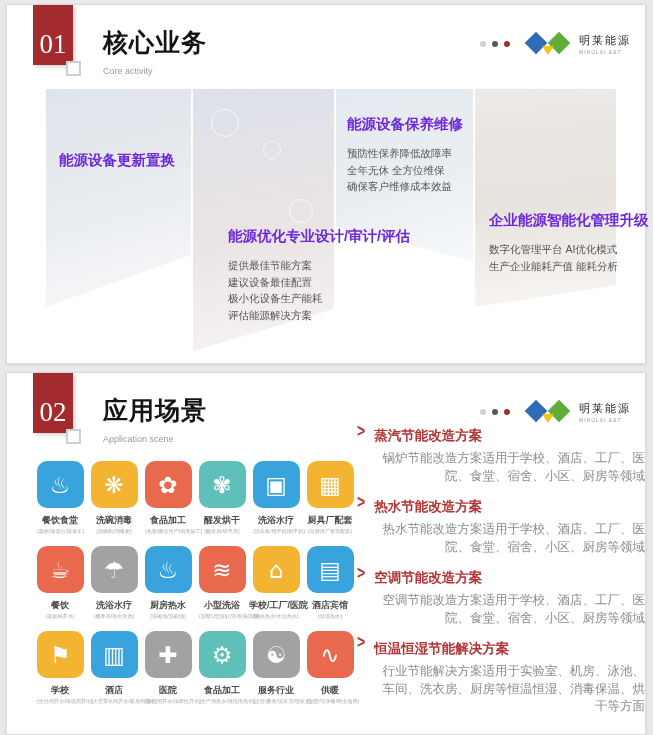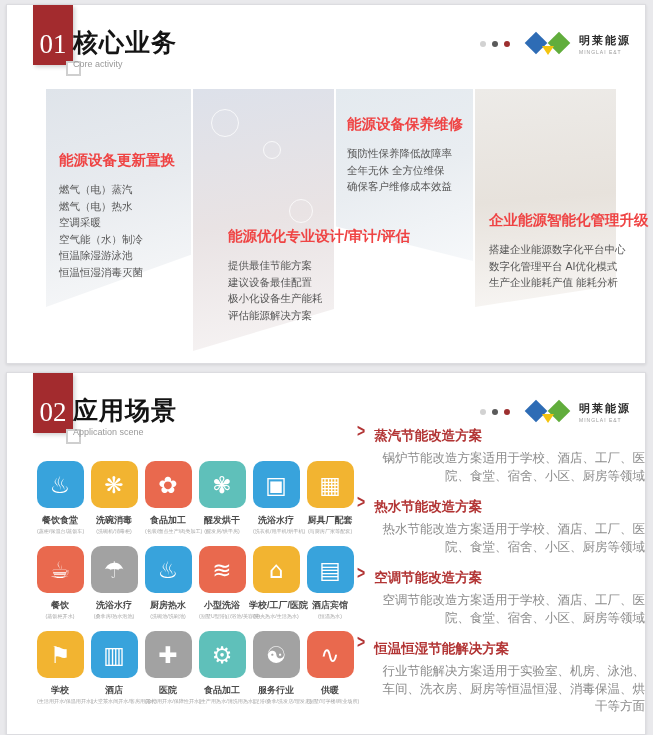--- a/index.html
+++ b/index.html
@@ -9,53 +9,53 @@
          box-shadow:0 1px 3px rgba(0,0,0,.10);box-sizing:border-box;}
   #slide1{top:4px;height:360px;}
   #slide2{top:372px;height:363px;}
 
   
   .numbox{position:absolute;left:26px;top:0;width:40px;height:60px;background:#a32b2e;color:#fff;
           font-family:"Liberation Serif","DejaVu Serif",serif;font-size:27px;display:flex;
           align-items:flex-end;justify-content:center;padding-bottom:5px;box-sizing:border-box;
           box-shadow:2px 2px 4px rgba(0,0,0,.18);}
   .sq{position:absolute;left:59px;top:56px;width:11px;height:11px;background:#fff;border:2px solid #cfcfcf;}
-  .titlewrap{position:absolute;left:66px;top:21px;}
+  .titlewrap{position:absolute;left:96px;top:21px;}
   .titlewrap h1{margin:0;font-size:25px;color:#141414;letter-spacing:1px;font-weight:bold;}
-  .subtitle{font-size:9px;color:#9a9a9a;margin-top:0;}
+  .subtitle{font-size:9px;color:#9a9a9a;margin-top:7px;}
 
   .brand{position:absolute;right:14px;top:24px;display:flex;align-items:center;}
   .dot{width:6px;height:6px;border-radius:50%;margin-left:6px;}
   .mark{position:relative;width:50px;height:30px;margin-left:14px;}
   .dm{position:absolute;width:16px;height:16px;transform:rotate(45deg);}
   .dm.b{left:4px;top:6px;}
   .dm.g{left:27px;top:6px;}
   .tri{position:absolute;left:18px;top:17px;width:12px;height:9px;clip-path:polygon(0 0,100% 0,50% 100%);z-index:2;}
   .brandtxt{margin-left:5px;}
-  .bt1{font-size:11px;color:#2b2b2b;font-weight:bold;letter-spacing:2px;}
+  .bt1{font-size:11px;color:#2b2b2b;font-weight:normal;letter-spacing:2px;}
   .bt2{font-size:5px;color:#9a9a9a;letter-spacing:1px;margin-top:1px;}
 
   
   .photo{position:absolute;}
   #ph1{left:39px;top:84px;width:145px;height:218px;
        background:linear-gradient(165deg,#dfe4ea 0%,#e8ebef 45%,#f8f9fa 100%);
        clip-path:polygon(0 0,100% 0,100% 76%,0 100%);}
   #ph2{left:186px;top:84px;width:141px;height:262px;
        background:linear-gradient(170deg,#dde1ea 0%,#e9e3e4 50%,#f7f4f4 100%);
        clip-path:polygon(0 0,100% 0,100% 84%,0 100%);}
   #ph3{left:329px;top:84px;width:137px;height:172px;
        background:linear-gradient(160deg,#e4eaef 0%,#e9edf1 50%,#f6f8fa 100%);
        clip-path:polygon(0 0,100% 0,100% 100%,0 80%);}
   #ph4{left:468px;top:84px;width:141px;height:218px;
        background:linear-gradient(175deg,#edebe8 0%,#e7e2dc 50%,#f8f6f4 100%);
        clip-path:polygon(0 0,100% 0,100% 90%,0 100%);}
   .deco{position:absolute;border:1px solid rgba(255,255,255,.75);border-radius:50%;}
 
   .svc{position:absolute;}
-  .svc h2{margin:0;font-size:14.5px;color:#ef4444;white-space:nowrap;font-weight:bold;}
+  .svc h2{margin:0;font-size:14.5px;color:#6d28d9;white-space:nowrap;font-weight:bold;}
   .svc ul{list-style:none;margin:11px 0 0;padding:0;font-size:10.5px;color:#565656;line-height:16.5px;white-space:nowrap;}
   #svc1{left:52px;top:146px;}
   #svc2{left:221px;top:222px;}
   #svc3{left:340px;top:110px;}
   #svc4{left:482px;top:206px;}
 
   
   #grid{position:absolute;left:26px;top:88px;width:328px;display:grid;
         grid-template-columns:repeat(6,54px);row-gap:9px;}
   .tile{width:54px;text-align:center;}
@@ -102,28 +102,20 @@
     <div class="photo" id="ph2">
       <span class="deco" style="left:18px;top:20px;width:26px;height:26px;"></span>
       <span class="deco" style="left:70px;top:52px;width:16px;height:16px;"></span>
       <span class="deco" style="left:96px;top:110px;width:22px;height:22px;"></span>
     </div>
     <div class="photo" id="ph3"></div>
     <div class="photo" id="ph4"></div>
 
     <div class="svc" id="svc1">
       <h2>能源设备更新置换</h2>
-      <ul>
-        <li>燃气（电）蒸汽</li>
-        <li>燃气（电）热水</li>
-        <li>空调采暖</li>
-        <li>空气能（水）制冷</li>
-        <li>恒温除湿游泳池</li>
-        <li>恒温恒湿消毒灭菌</li>
-      </ul>
     </div>
     <div class="svc" id="svc2">
       <h2>能源优化专业设计/审计/评估</h2>
       <ul>
         <li>提供最佳节能方案</li>
         <li>建议设备最佳配置</li>
         <li>极小化设备生产能耗</li>
         <li>评估能源解决方案</li>
       </ul>
     </div>
@@ -131,21 +123,20 @@
       <h2>能源设备保养维修</h2>
       <ul>
         <li>预防性保养降低故障率</li>
         <li>全年无休  全方位维保</li>
         <li>确保客户维修成本效益</li>
       </ul>
     </div>
     <div class="svc" id="svc4">
       <h2>企业能源智能化管理升级</h2>
       <ul>
-        <li>搭建企业能源数字化平台中心</li>
         <li>数字化管理平台  AI优化模式</li>
         <li>生产企业能耗产值  能耗分析</li>
       </ul>
     </div>
   </section>
 
   <section class="slide" id="slide2">
     <div class="numbox">02</div>
     <div class="sq"></div>
     <div class="titlewrap">

